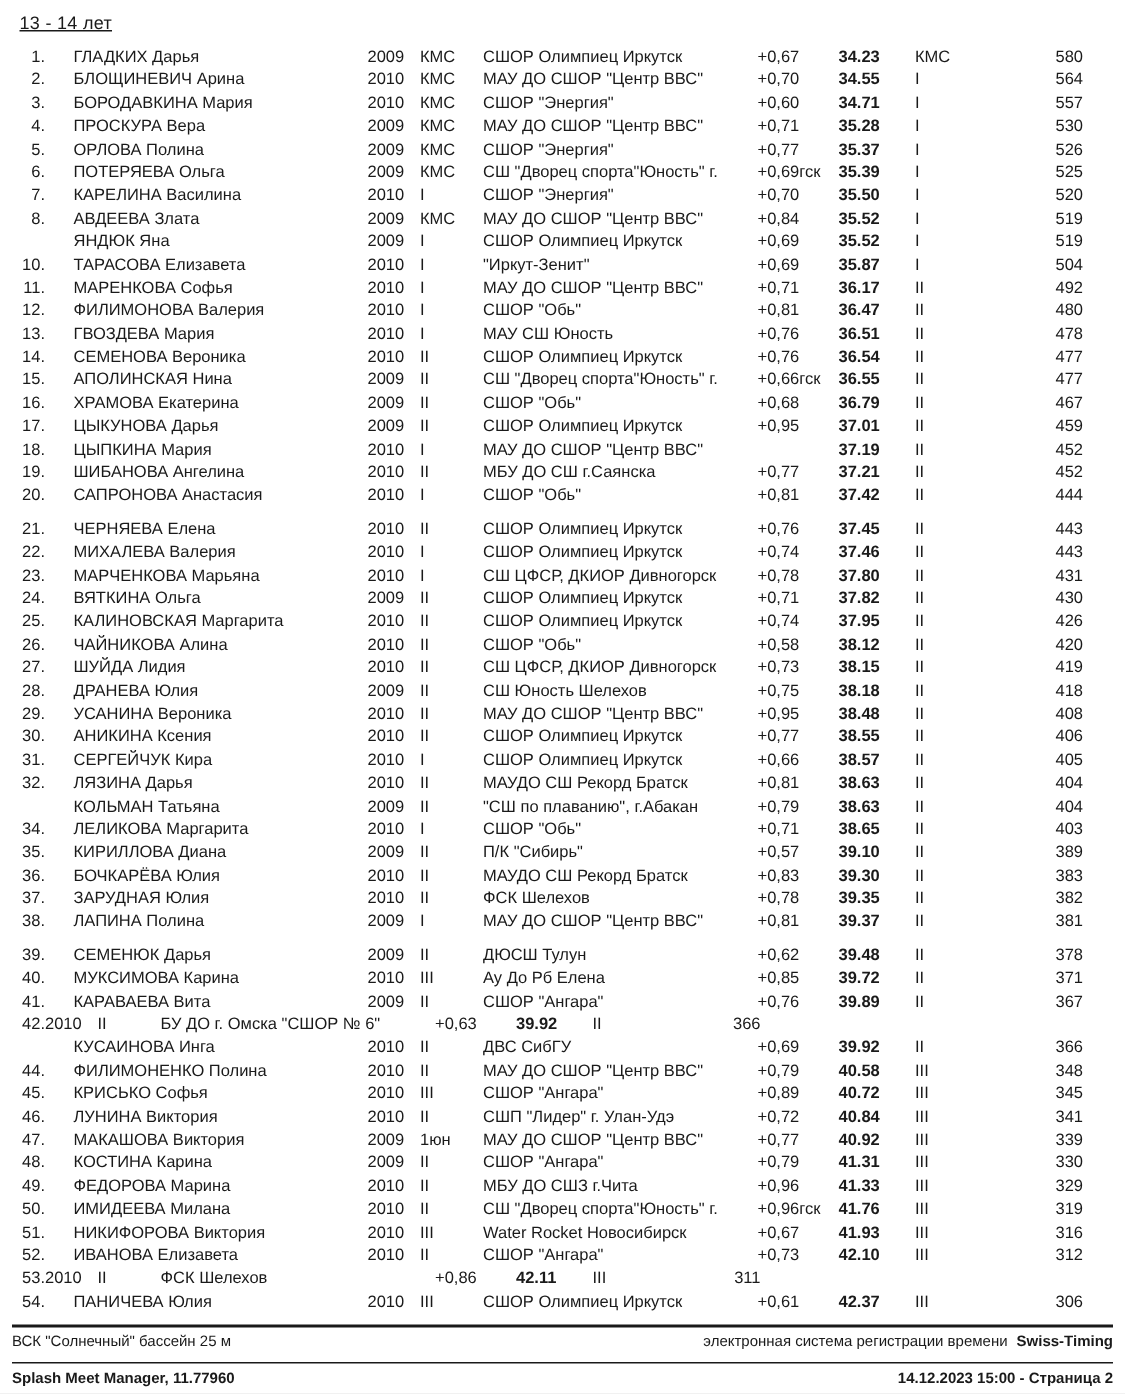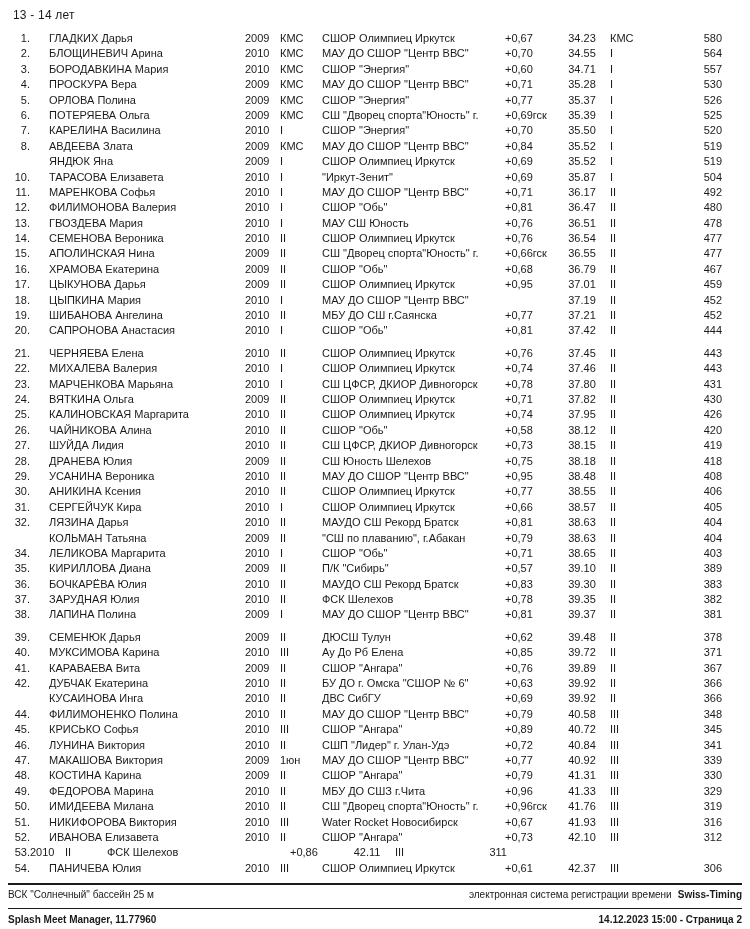--- a/index.html
+++ b/index.html
@@ -7,40 +7,40 @@
     position:relative;
     width:750px;height:929px;
     margin:0 auto;
     background:#ffffff;
     color:#1a1a1a;
     font-family:"Liberation Sans", sans-serif;
     overflow:hidden;
   }
   .age-title{
     position:absolute;left:13px;top:8px;
-    font-size:12px;letter-spacing:.2px;
+    font-size:12px;letter-spacing:.2px;text-decoration:underline;
   }
   .results{
     position:absolute;left:0;top:31px;right:0;
   }
   .row{
     display:flex;
     height:15.4px;line-height:15.4px;
     font-size:11px;
     white-space:nowrap;
   }
   .row.gap{margin-top:7px;}
   .c{white-space:nowrap;overflow:hidden;flex:0 0 auto;}
   .c-place{width:30px;text-align:right;}
   .c-name{width:196px;margin-left:7px;padding-left:12px;}
   .c-year{width:35px;}
   .c-rank{width:42px;}
   .c-club{width:183px;}
   .c-reaction{width:54px;}
-  .c-time{width:46px;text-align:center;font-weight:normal;}
+  .c-time{width:46px;text-align:left;font-weight:bold;}
   .c-new_rank{width:45px;margin-left:5px;}
   .c-points{width:67px;text-align:right;}
   .rule-thick{
     position:absolute;left:8px;right:8px;top:883px;
     border-top:2px solid #1a1a1a;
   }
   .rule-thin{
     position:absolute;left:8px;right:8px;top:908px;
     border-top:1px solid #1a1a1a;
   }
@@ -513,21 +513,20 @@
         <div class="c c-year">2009</div>
         <div class="c c-rank">II</div>
         <div class="c c-club">СШОР "Ангара"</div>
         <div class="c c-reaction">+0,76</div>
         <div class="c c-time">39.89</div>
         <div class="c c-new_rank">II</div>
         <div class="c c-points">367</div>
       </div>
       <div class="row">
         <div class="c c-place">42.</div>
-        <div class="c c-name">ДУБЧАК Екатерина</div>
         <div class="c c-year">2010</div>
         <div class="c c-rank">II</div>
         <div class="c c-club">БУ ДО г. Омска "СШОР № 6"</div>
         <div class="c c-reaction">+0,63</div>
         <div class="c c-time">39.92</div>
         <div class="c c-new_rank">II</div>
         <div class="c c-points">366</div>
       </div>
       <div class="row">
         <div class="c c-place"></div>

